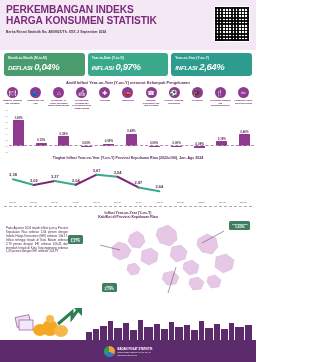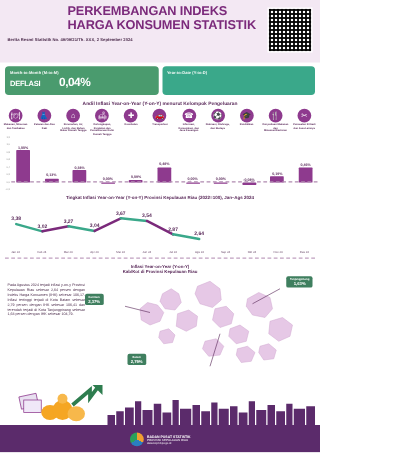--- a/index.html
+++ b/index.html
@@ -17,21 +17,20 @@
     height:50px;
     background:#f3e8f3;
     padding:5px 6px 0 6px;
   }
   .header h1 {
     font-size:10.2px;
     line-height:10.8px;
     font-weight:bold;
     color:#7b2a7b;
     letter-spacing:-0.1px;
-    margin-left:48px;
   }
   .header .subtitle {
     font-size:3.3px;
     color:#4a2a4a;
     font-weight:bold;
     margin-top:3.5px;
     letter-spacing:0.05px;
   }
   .qr {
     position:absolute;
@@ -63,21 +62,22 @@
   .kpi .klabel {
     font-size:3.2px;
     font-weight:bold;
     opacity:.95;
     margin-bottom:1px;
     letter-spacing:0.05px;
   }
   .kpi .kvalrow {
     display:flex;
     align-items:baseline;
-    gap:15px;
+    gap:2px;
+    font-style:italic;
   }
   .kpi .ktag { font-size:6px; font-weight:bold; letter-spacing:-0.2px; }
   .kpi .knum { font-size:9.5px; font-weight:bold; letter-spacing:-0.4px; }
 
   
   .sect-title {
     text-align:center;
     font-size:3.9px;
     font-weight:bold;
     color:#5a2a5a;
@@ -265,20 +265,31 @@
   <div class="kpis">
     <div class="kpi k1">
       <div class="klabel">Month-to-Month (M-to-M)</div>
       <div class="kvalrow">
         <span class="ktag">DEFLASI</span>
         <span class="knum">0,04%</span>
       </div>
     </div>
     <div class="kpi k2">
       <div class="klabel">Year-to-Date (Y-to-D)</div>
+      <div class="kvalrow">
+        <span class="ktag">INFLASI</span>
+        <span class="knum">0,97%</span>
+      </div>
+    </div>
+    <div class="kpi k3">
+      <div class="klabel">Year-on-Year (Y-on-Y)</div>
+      <div class="kvalrow">
+        <span class="ktag">INFLASI</span>
+        <span class="knum">2,64%</span>
+      </div>
     </div>
   </div>
 
   <div class="sect-title">Andil Inflasi Year-on-Year (Y-on-Y) menurut Kelompok Pengeluaran</div>
 
   <div class="iconrow" id="icon-row">
       <div class="icell">
         <div class="icircle">🍽</div>
         <div class="ilabel">Makanan, Minuman dan Tembakau</div>
       </div>

